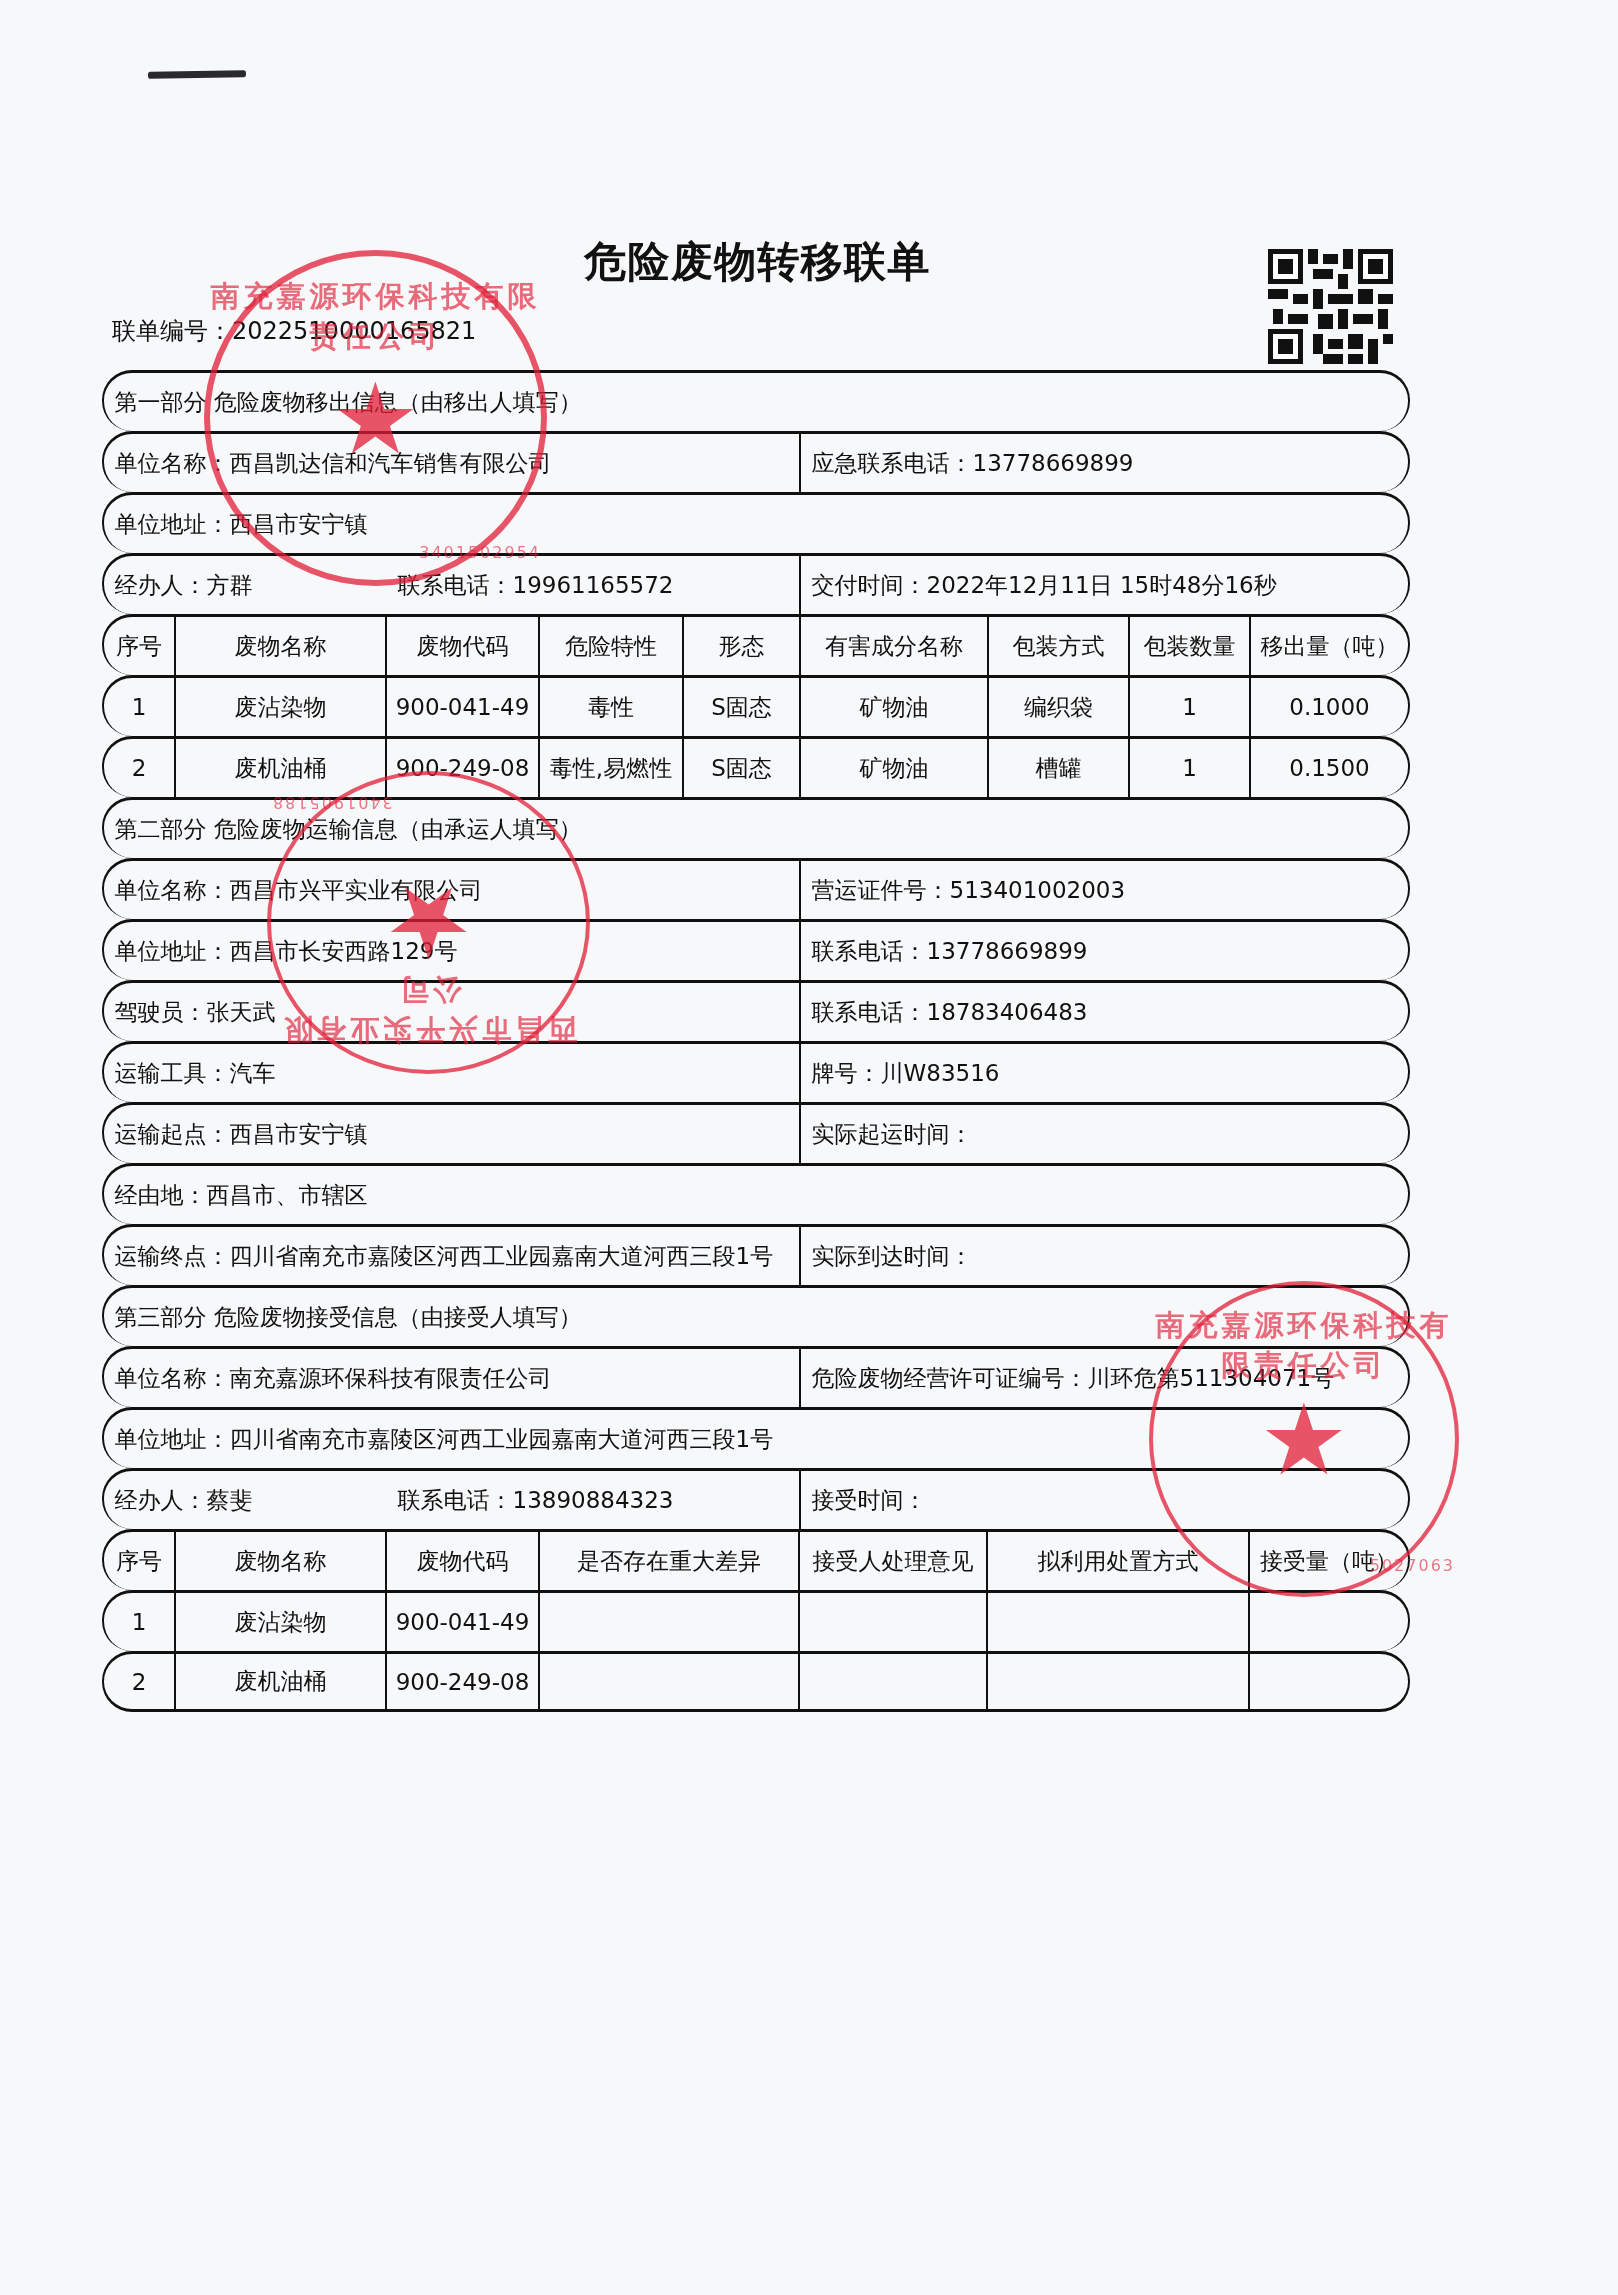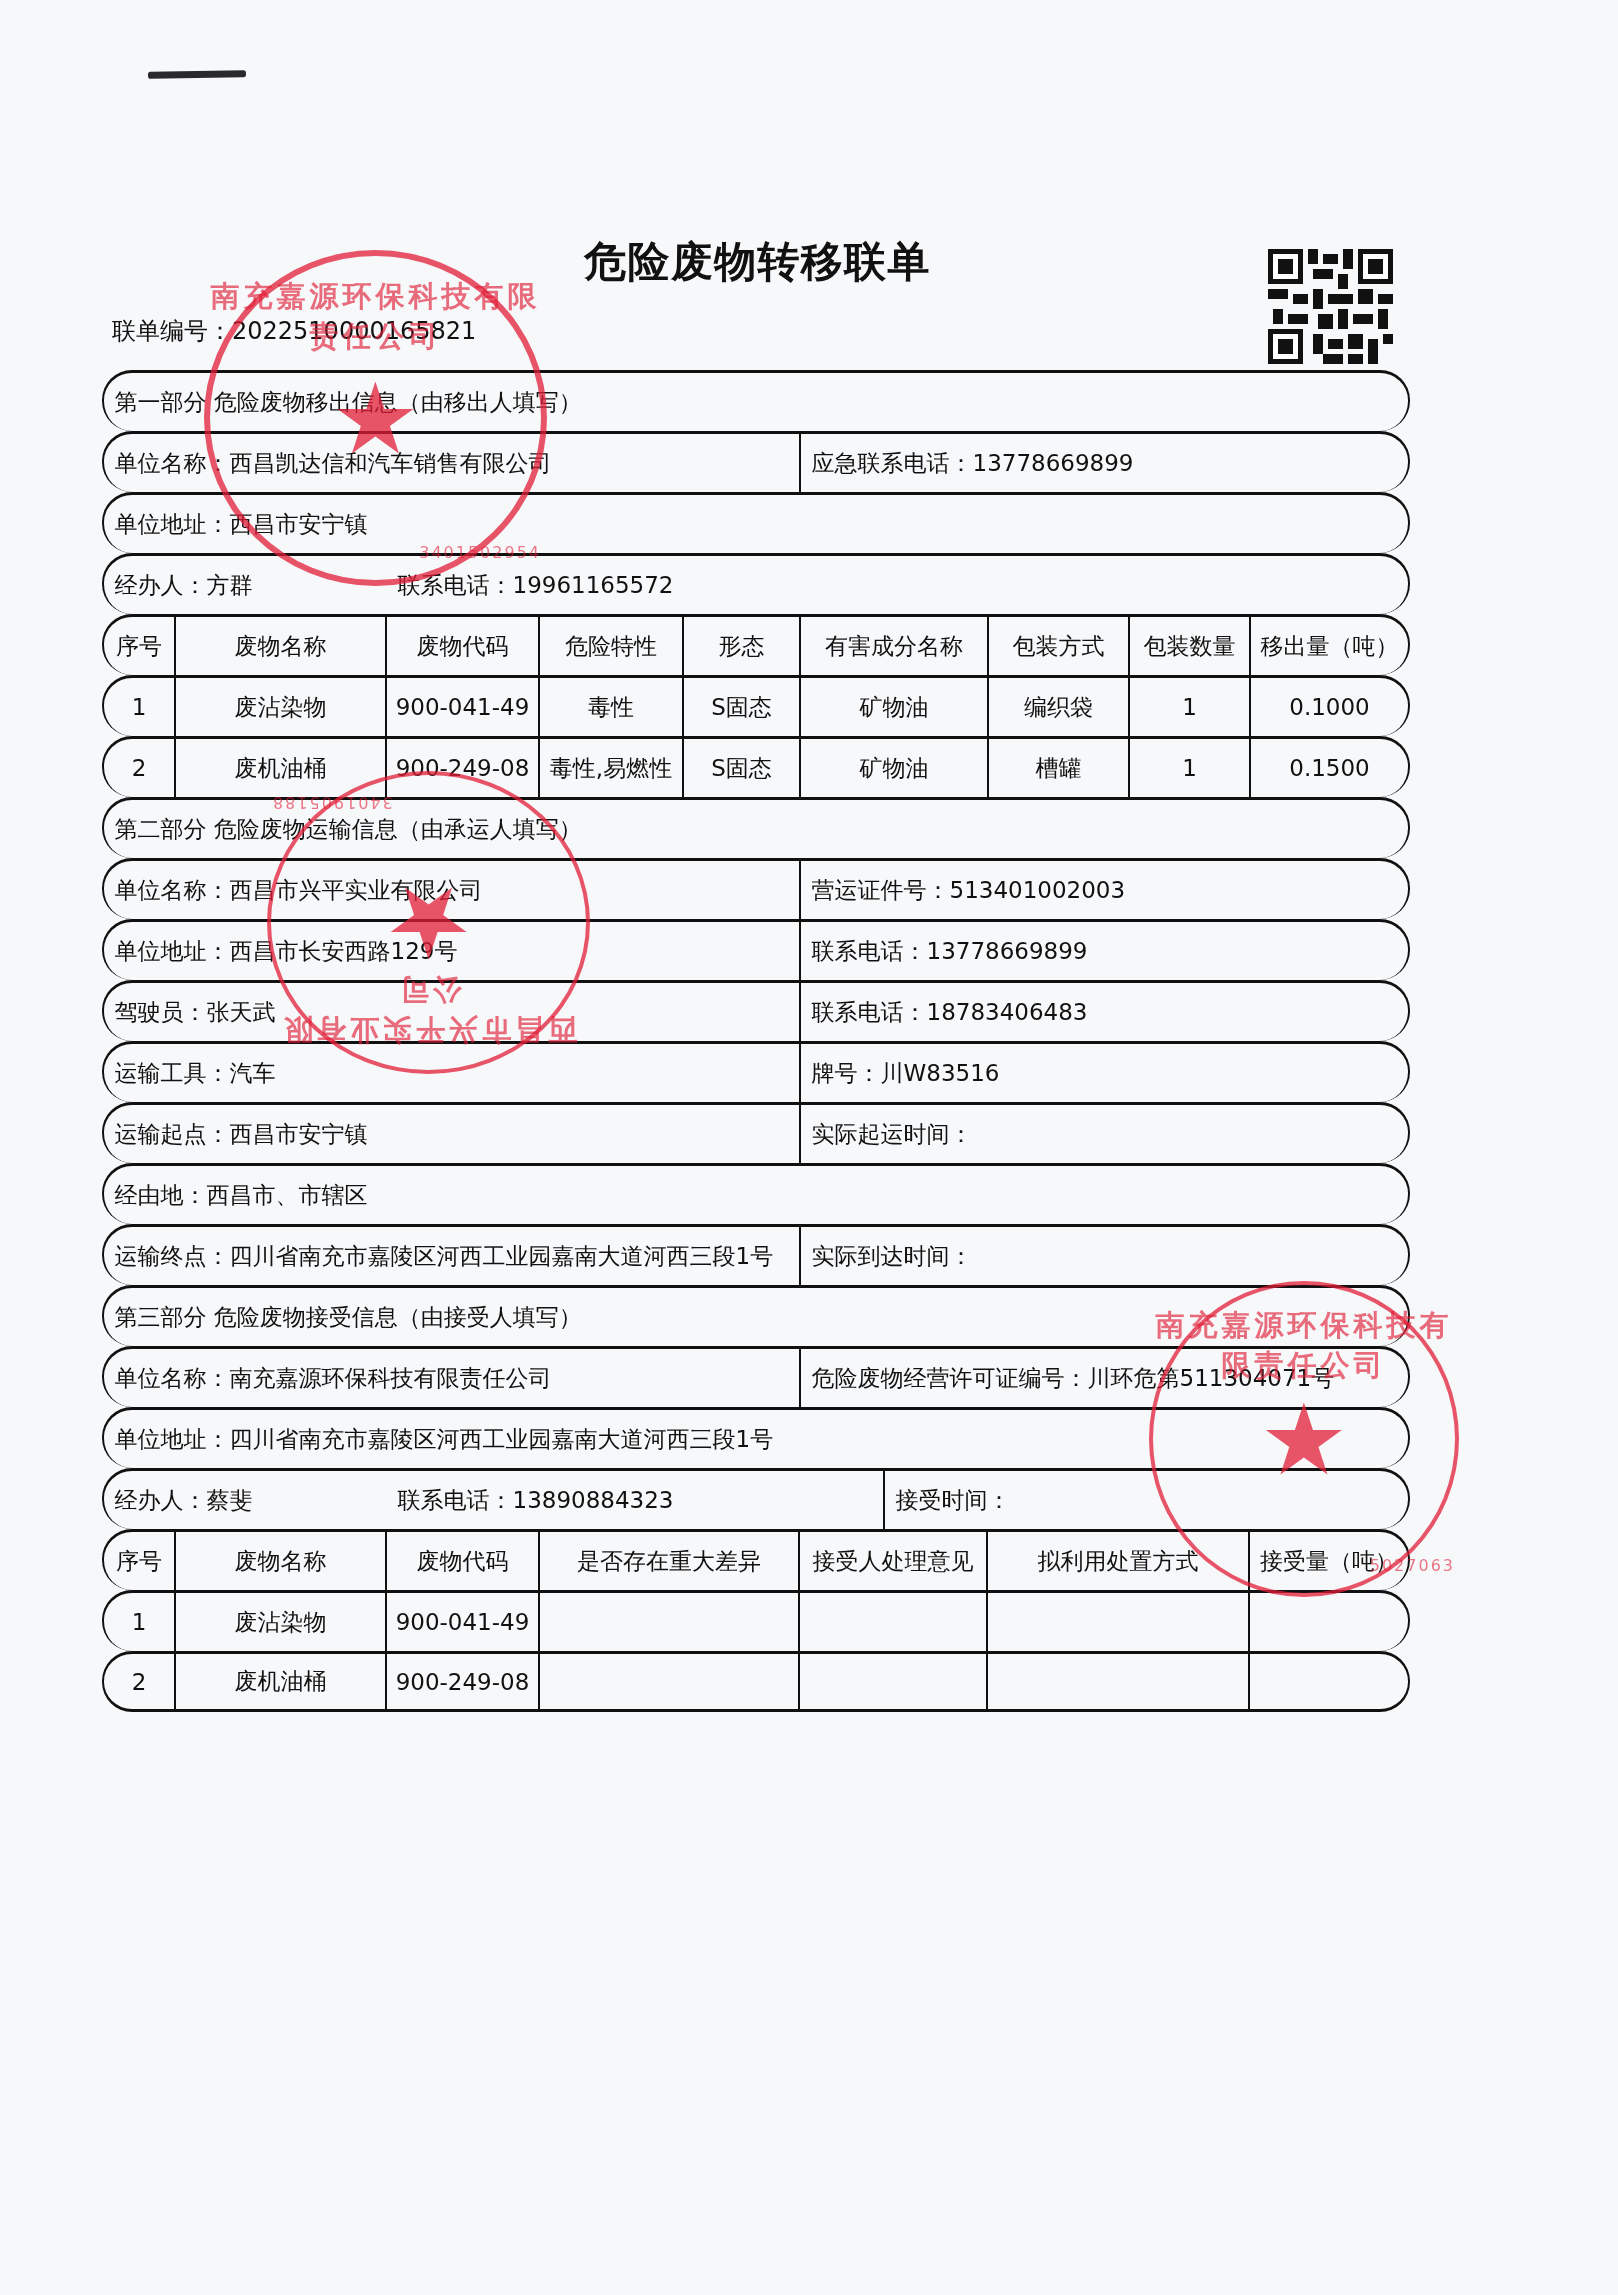--- a/index.html
+++ b/index.html
@@ -81,20 +81,21 @@
     <div class="cell pad" style="flex:1">应急联系电话：13778669899</div>
   </div>
   <div class="row">
     <div class="cell pad" style="width:100%">单位地址：西昌市安宁镇</div>
   </div>
   <div class="row">
     <div class="cell pad" style="width:695px">
       <span class="sub" style="width:283px">经办人：方群</span>
       <span class="sub">联系电话：19961165572</span>
     </div>
+    <div class="cell pad" style="flex:1">交付时间：2022年12月11日 15时48分16秒</div>
   </div>
   <div class="row">
     <div class="cell center" style="width:70px">序号</div>
     <div class="cell center" style="width:211px">废物名称</div>
     <div class="cell center" style="width:153px">废物代码</div>
     <div class="cell center" style="width:144px">危险特性</div>
     <div class="cell center" style="width:117px">形态</div>
     <div class="cell center" style="width:188px">有害成分名称</div>
     <div class="cell center" style="width:141px">包装方式</div>
     <div class="cell center" style="width:121px">包装数量</div>
@@ -158,21 +159,21 @@
     <div class="cell pad" style="width:100%">第三部分 危险废物接受信息（由接受人填写）</div>
   </div>
   <div class="row">
     <div class="cell pad" style="width:695px">单位名称：南充嘉源环保科技有限责任公司</div>
     <div class="cell pad" style="flex:1">危险废物经营许可证编号：川环危第511304071号</div>
   </div>
   <div class="row">
     <div class="cell pad" style="width:100%">单位地址：四川省南充市嘉陵区河西工业园嘉南大道河西三段1号</div>
   </div>
   <div class="row">
-    <div class="cell pad" style="width:779px">
+    <div class="cell pad" style="width:695px">
       <span class="sub" style="width:283px">经办人：蔡斐</span>
       <span class="sub">联系电话：13890884323</span>
     </div>
     <div class="cell pad" style="flex:1">接受时间：</div>
   </div>
   <div class="row">
     <div class="cell center" style="width:70px">序号</div>
     <div class="cell center" style="width:211px">废物名称</div>
     <div class="cell center" style="width:153px">废物代码</div>
     <div class="cell center" style="width:260px">是否存在重大差异</div>

